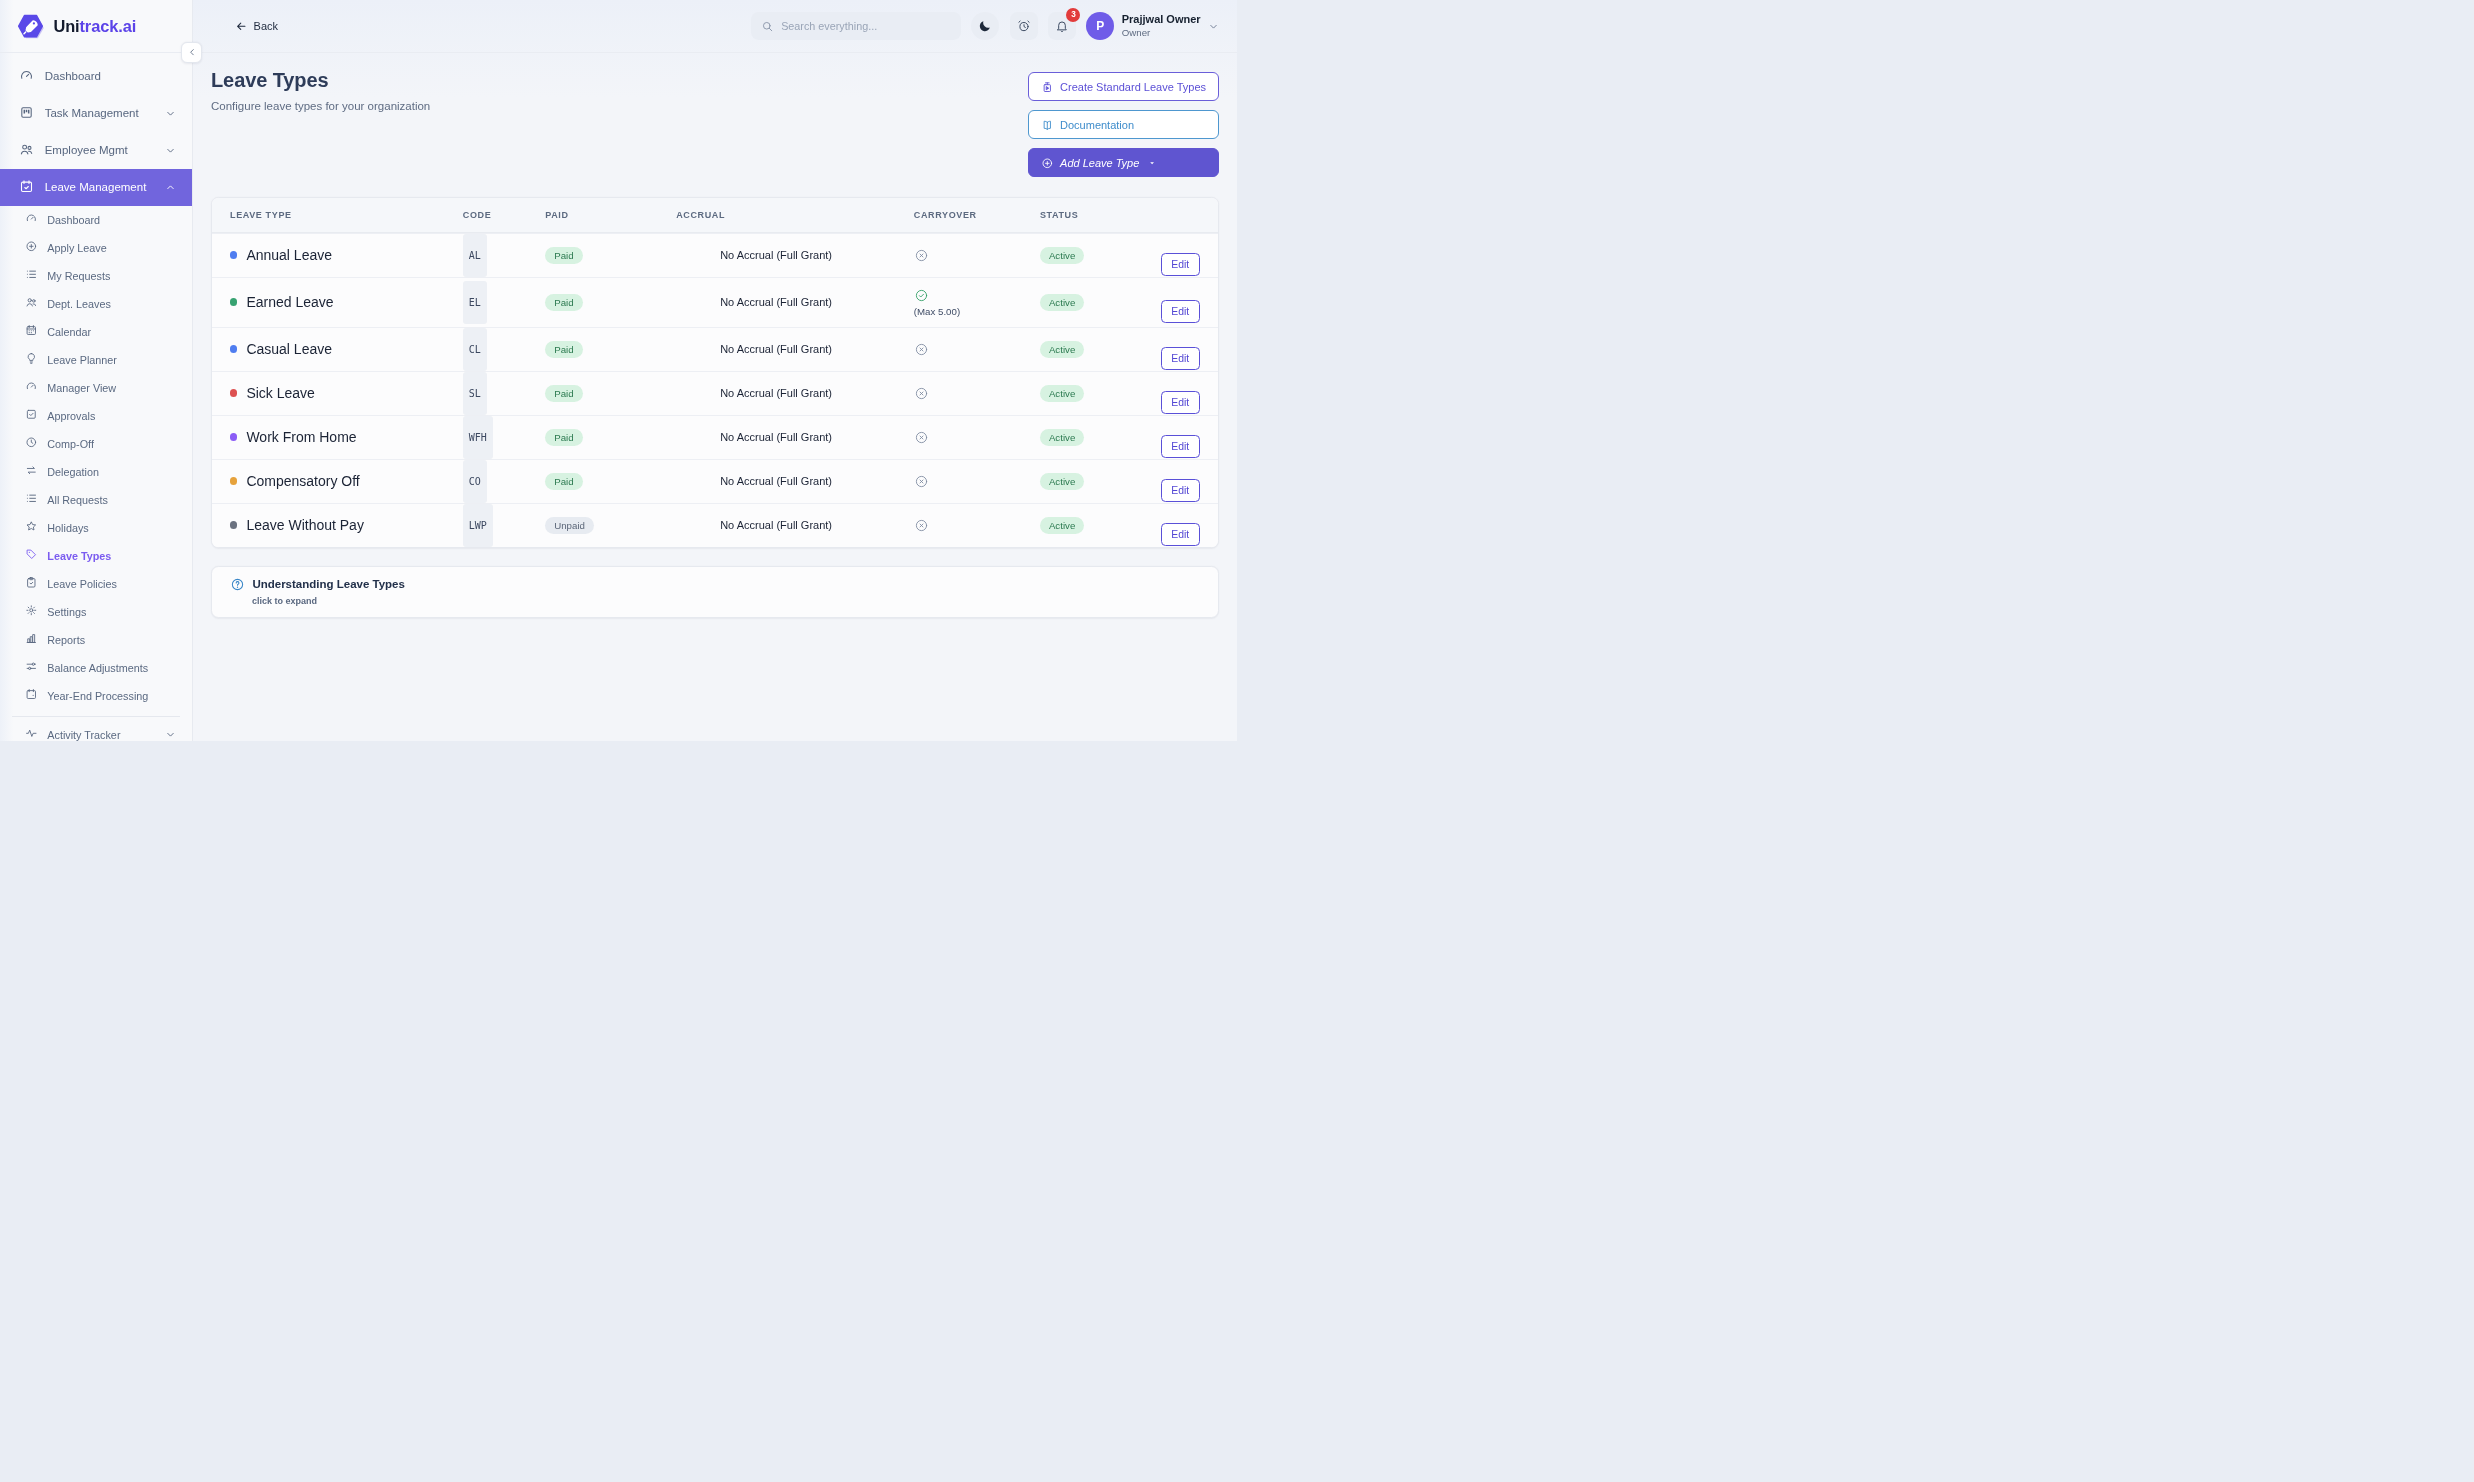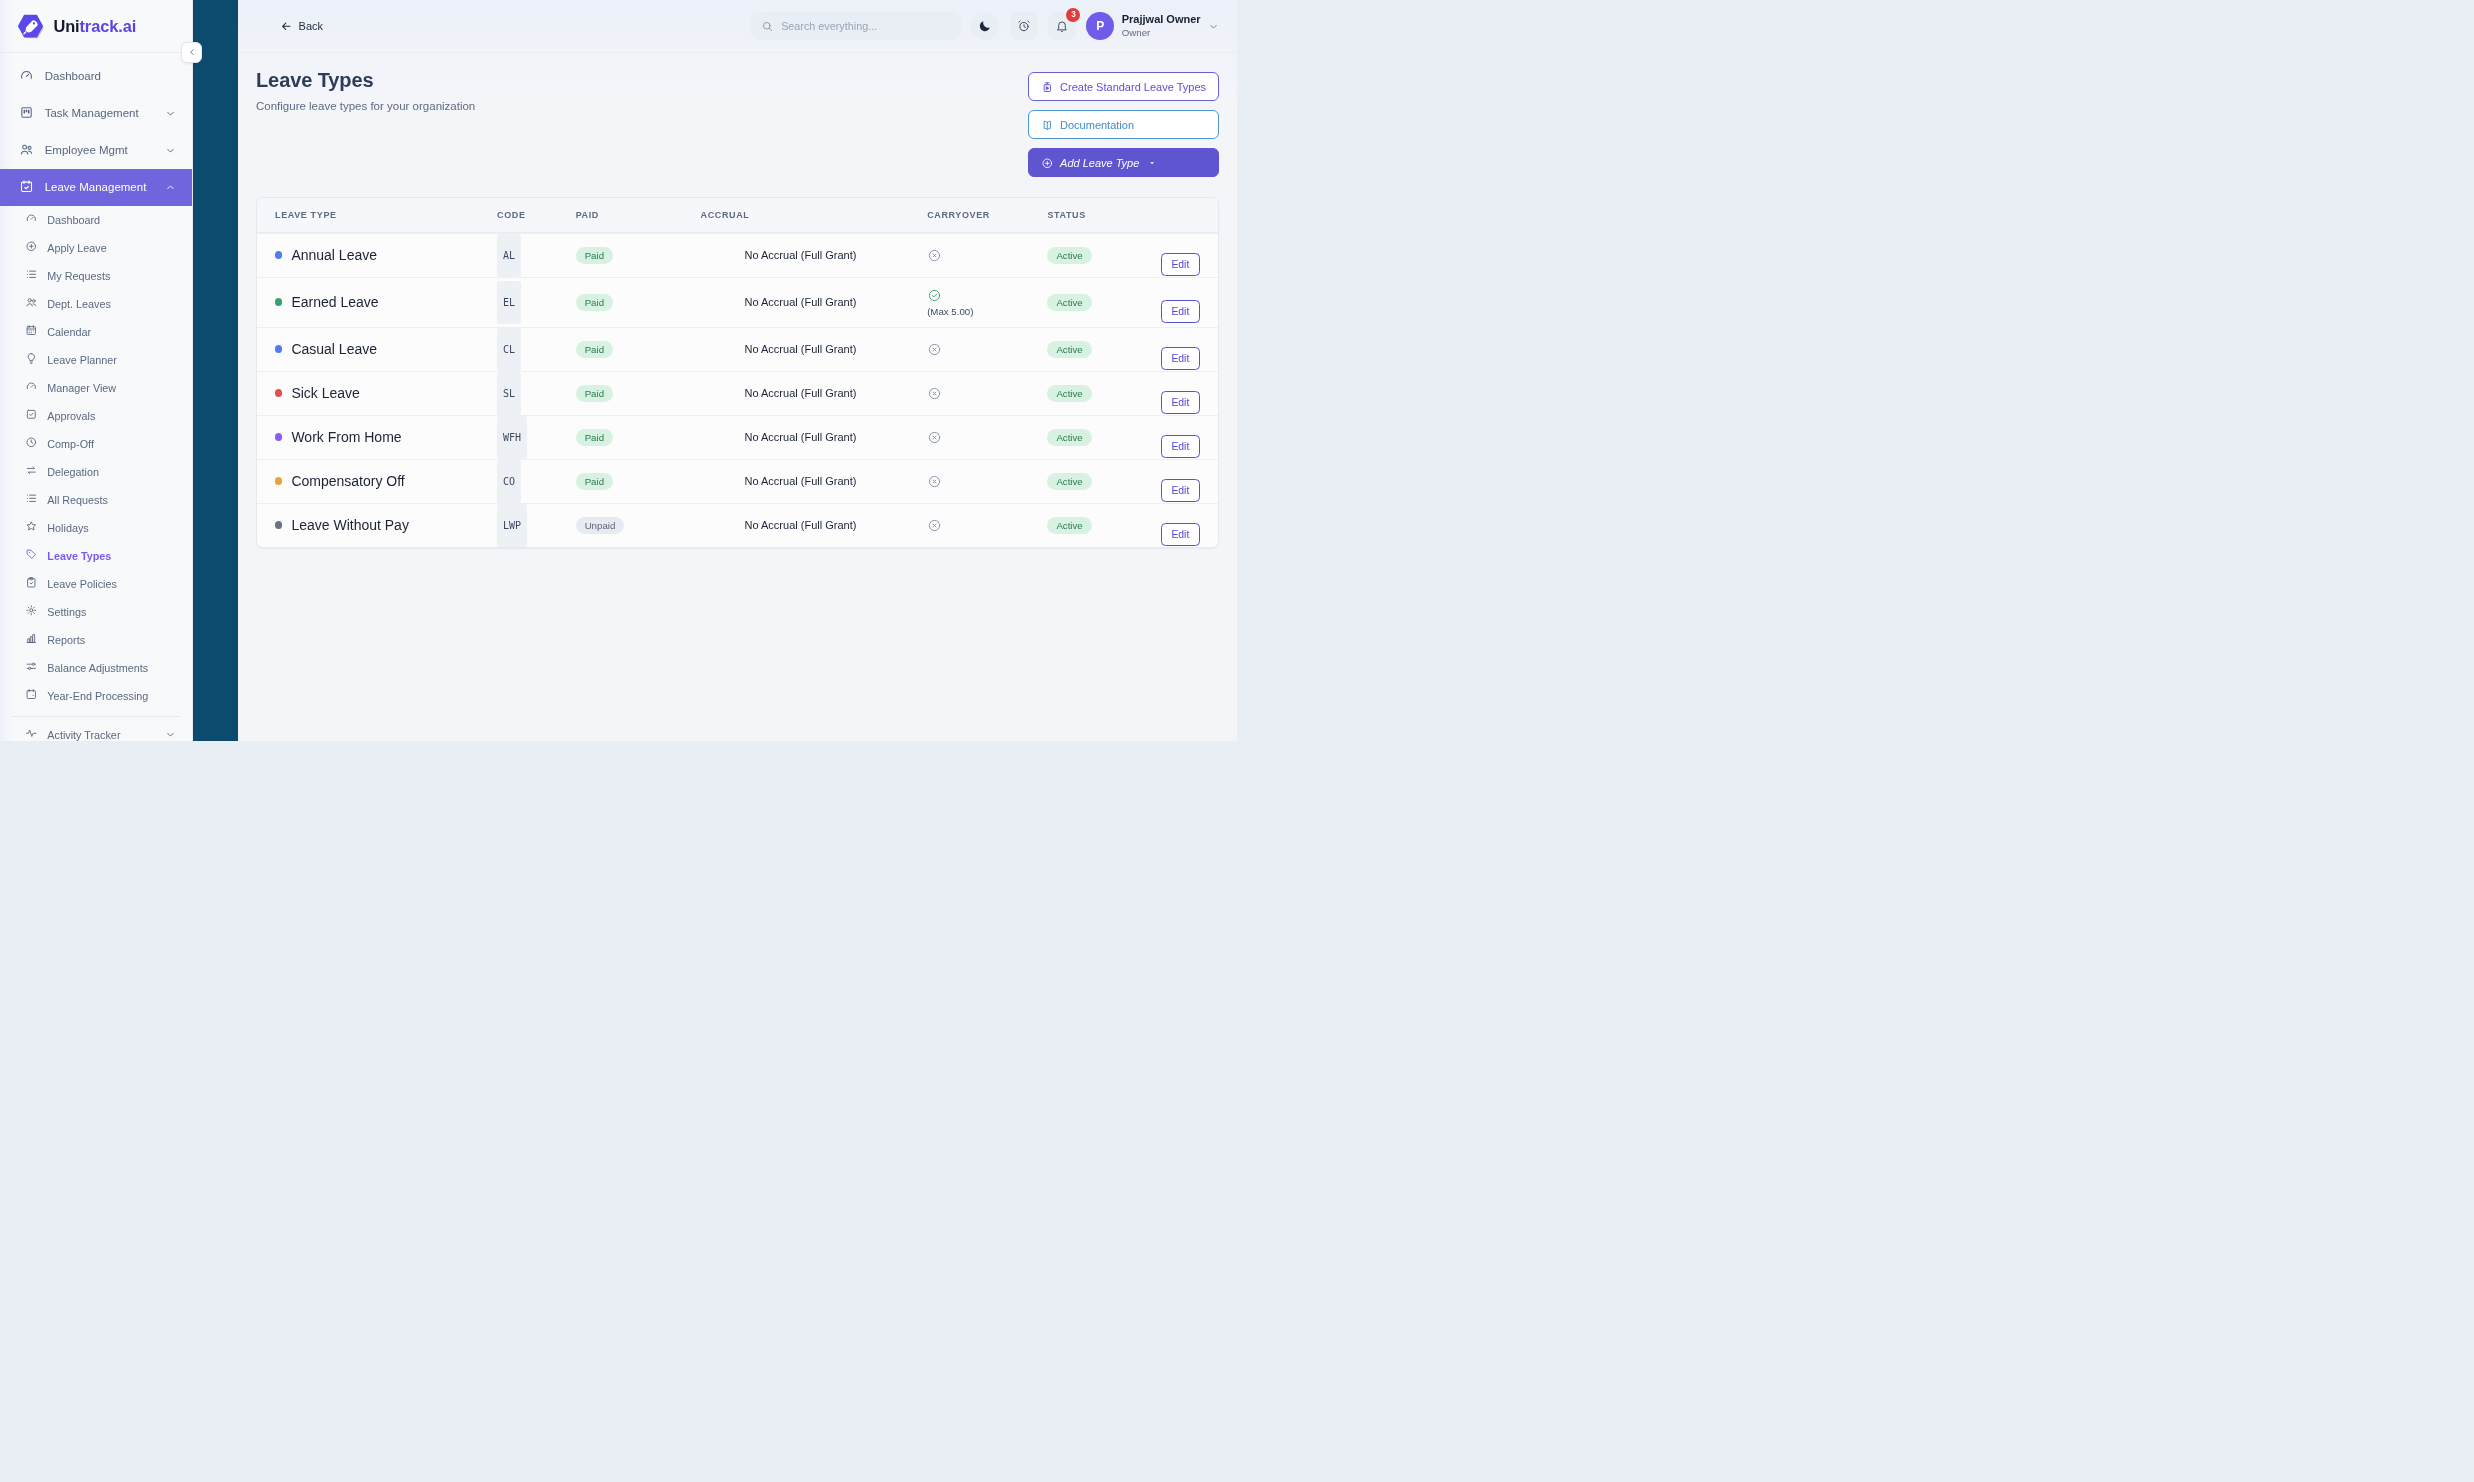--- a/index.html
+++ b/index.html
@@ -1,18 +1,18 @@
 <!DOCTYPE html>
 <html style="font-size:12px"><head>
 <meta charset="utf-8">
 <style>
   * { box-sizing: border-box; margin: 0; padding: 0; }
   html,body { background:#e9edf4; }
   body { font-family:"Liberation Sans","DejaVu Sans",sans-serif; color:#2a3752; }
-  .app { position:relative; width:1237px; height:741px; overflow:hidden; background:#0c4a6e; display:flex;gap:45px; }
+  .app { position:relative; width:1237px; height:741px; overflow:hidden; background:#ef4444; display:flex; }
 
   
   .sidebar { position:relative; width:193px; height:100%; flex:0 0 193px;
     background:linear-gradient(90deg,#edf1f8 0px,#f8f9fb 13.4px,#f8f9fb 100%);
     border-right:0.7px solid #e7eaf0; z-index:3; }
   .logo-row { height:53px; display:flex; align-items:center; gap:7.4px; padding:0 15px; border-bottom:0.7px solid #e9ecf2; cursor:pointer; }
   .logo-mark { width:31px; height:31px; position:relative; display:inline-flex; }
   .logo-text { font-size:16.4px; font-weight:700; letter-spacing:-0.1px; }
   .logo-text .p1 { color:#141b2d; }
   .logo-text .p2 { color:#5b43e8; font-style:normal; }
@@ -579,16 +579,29 @@
                   <circle cx="12" cy="12" r="8.2"></circle>
                   <path d="M9.6 9.6l4.8 4.8M14.4 9.6l-4.8 4.8"></path>
                 </svg>
               </span>
             </div>
           <div><span class="pill pill-paid">Active</span></div>
           <div class="cell-edit"><button class="edit-btn">Edit</button></div>
         </div>
       </section>
 
+      <section class="card info-card">
+        <div class="info-head">
+          <span class="q-icon">
+              <svg width="15" height="15" viewBox="0 0 24 24" fill="none" stroke="currentColor" stroke-width="1.7" stroke-linecap="round">
+                <circle cx="12" cy="12" r="8.2"></circle>
+                <path d="M9.9 9.6a2.2 2.2 0 1 1 3.1 2c-.8.4-1 .9-1 1.6"></path>
+                <path d="M12 16.4h.01" stroke-width="2.2"></path>
+              </svg>
+            </span>
+          <span class="info-title">Understanding Leave Types</span>
+        </div>
+        <div class="info-sub">click to expand</div>
+      </section>
     </main>
   </div>
 </div>
 
 
 </body></html>

